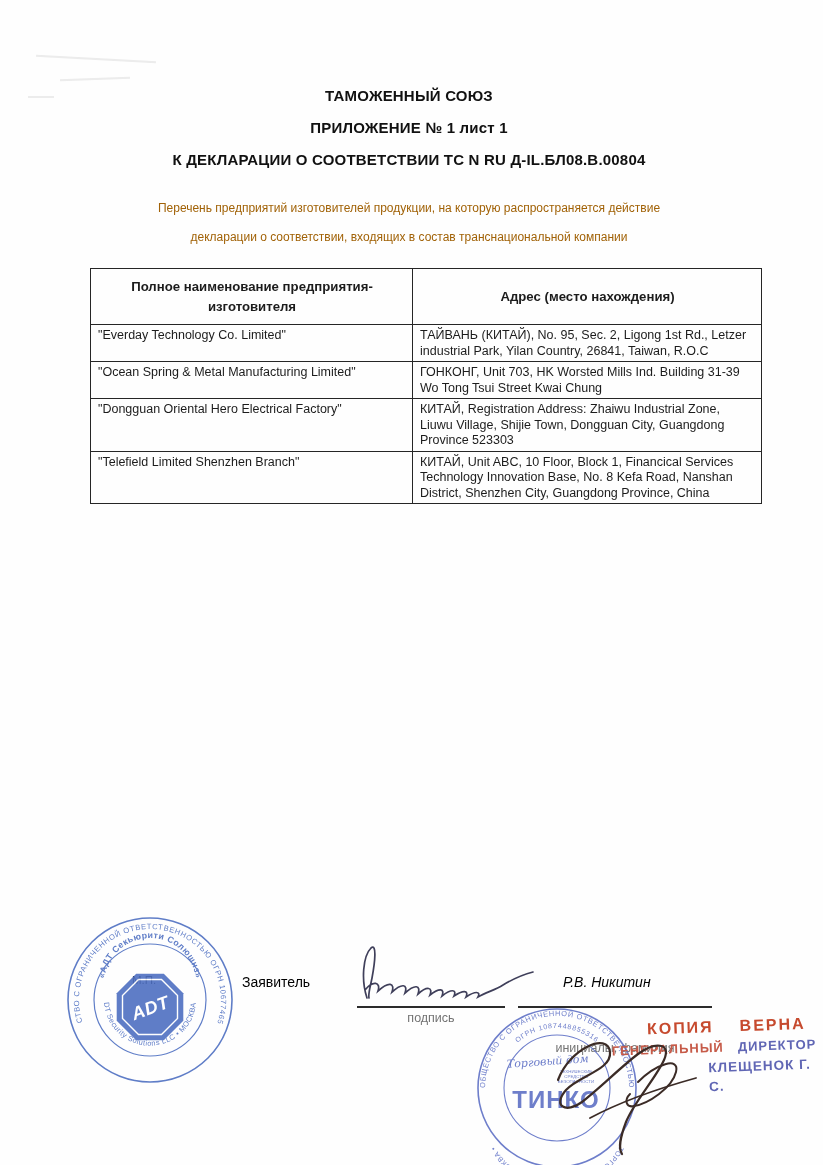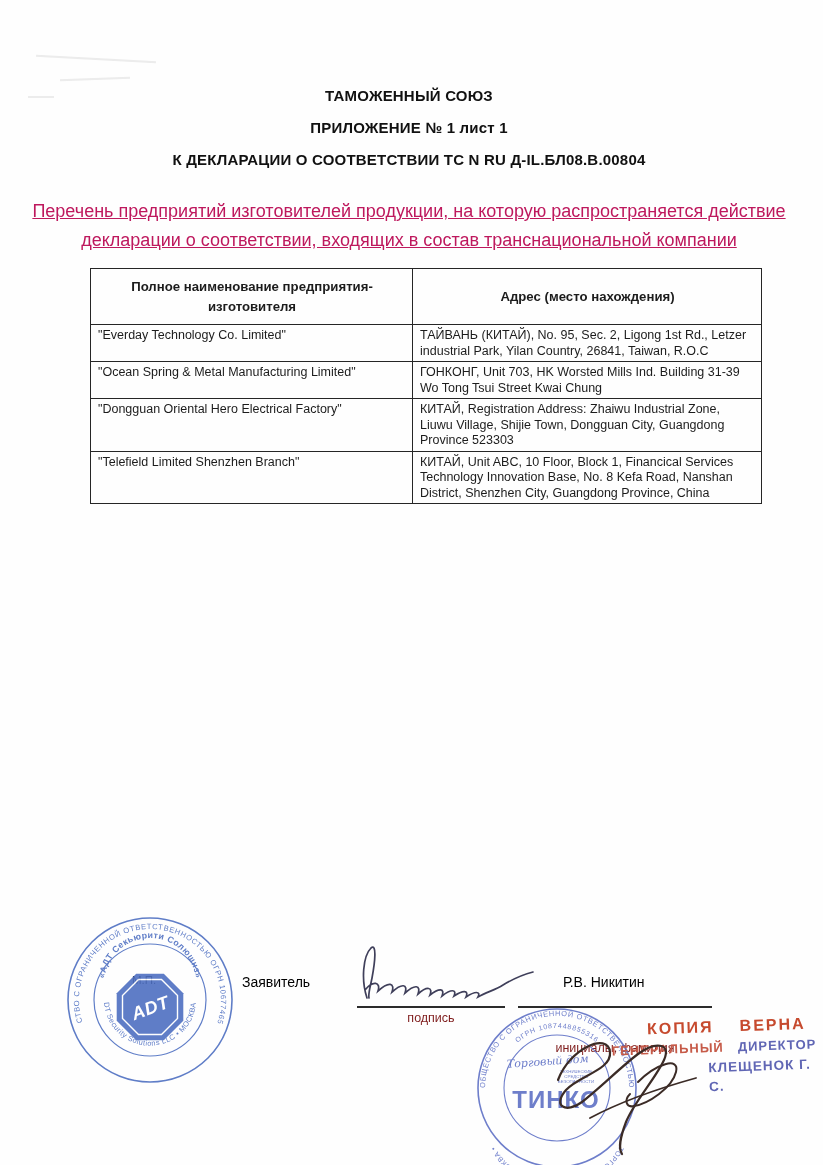--- a/index.html
+++ b/index.html
@@ -4,21 +4,21 @@
 <style>
   html,body{margin:0;padding:0;background:#e8e8e8;}
   .page{
     position:relative; width:823px; height:1165px; margin:0 auto;
     background:#fefefe; overflow:hidden;
     font-family:"Liberation Sans", sans-serif; color:#1c1c1c;
   }
   .abs{position:absolute;}
   .center-line{left:0; width:818px; text-align:center;}
   .title{font-weight:bold; font-size:15px; letter-spacing:.2px; color:#111;}
-  .intro{font-size:18px; color:#be185d;text-decoration:underline;}
+  .intro{font-size:12px; color:#a16207;}
 
   
   table.mfg{
     position:absolute; left:90px; top:268px; width:671px;
     border-collapse:collapse; table-layout:fixed;
   }
   table.mfg th, table.mfg td{
     border:1.6px solid #262626; vertical-align:top;
     font-size:12.5px; line-height:15.5px; padding:3px 6px 2px 7px;
   }
@@ -27,21 +27,21 @@
     text-align:center; vertical-align:middle; height:50px;
     white-space:pre-line;
   }
   col.c1{width:322px;} col.c2{width:349px;}
   tr.r1{height:37px;} tr.r2{height:37px;} tr.r3{height:46px;} tr.r4{height:52px;}
   td.addr{white-space:pre-line;}
 
   
   .plain{font-size:14px; color:#000000;}
   .rule{height:2px; background:#2c2c2c;}
-  .caption{font-size:12.5px; text-align:center; color:#7f1d1d;}
+  .caption{font-size:12.5px; text-align:center; color:#737373;}
   .mp{font-size:11.5px; color:#333; z-index:1;}
 
   .stamp{z-index:2; pointer-events:none;}
   .sig{z-index:3; pointer-events:none;}
 
   
   .copy-stamp{
     left:612px; top:1017px; width:205px; z-index:2;
     transform:rotate(-2deg); font-weight:bold; line-height:19px;
   }
@@ -100,21 +100,21 @@
       <td>"Telefield Limited Shenzhen Branch"</td>
       <td class="addr">КИТАЙ, Unit ABC, 10 Floor, Block 1, Financical Services
 Technology Innovation Base, No. 8 Kefa Road, Nanshan
 District, Shenzhen City, Guangdong Province, China</td>
     </tr>
   </tbody>
     </table>
 
   <div class="abs mp" style="left:132px; top:974px;">М.П.</div>
   <div class="abs plain" style="left:242px; top:974px;">Заявитель</div>
-  <div class="abs plain" style="left:563px; top:974px;">Р.В. Никитин</div>
+  <div class="abs plain" style="left:563px; top:974px;font-style:italic;">Р.В. Никитин</div>
 
   <div class="abs rule" style="left:357px; top:1006px; width:148px;"></div>
   <div class="abs rule" style="left:518px; top:1006px; width:194px;"></div>
   <div class="abs caption" style="left:357px; top:1011px; width:148px;">подпись</div>
   <div class="abs caption" style="left:518px; top:1011px; width:194px;margin-top:30px;">инициалы, фамилия</div>
 
   <svg class="abs sig" style="left:345px; top:938px;" width="200" height="72" viewBox="0 0 200 72">
     <path d="M22 60 C16 42 18 18 26 10 C32 5 30 24 27 40 C25 50 23 56 24 60
              M20 52 C28 42 36 44 33 53 C44 43 50 45 47 54 C57 45 63 46 60 55
              C70 46 76 47 73 56 C82 48 88 49 85 57 C94 50 100 50 97 58

